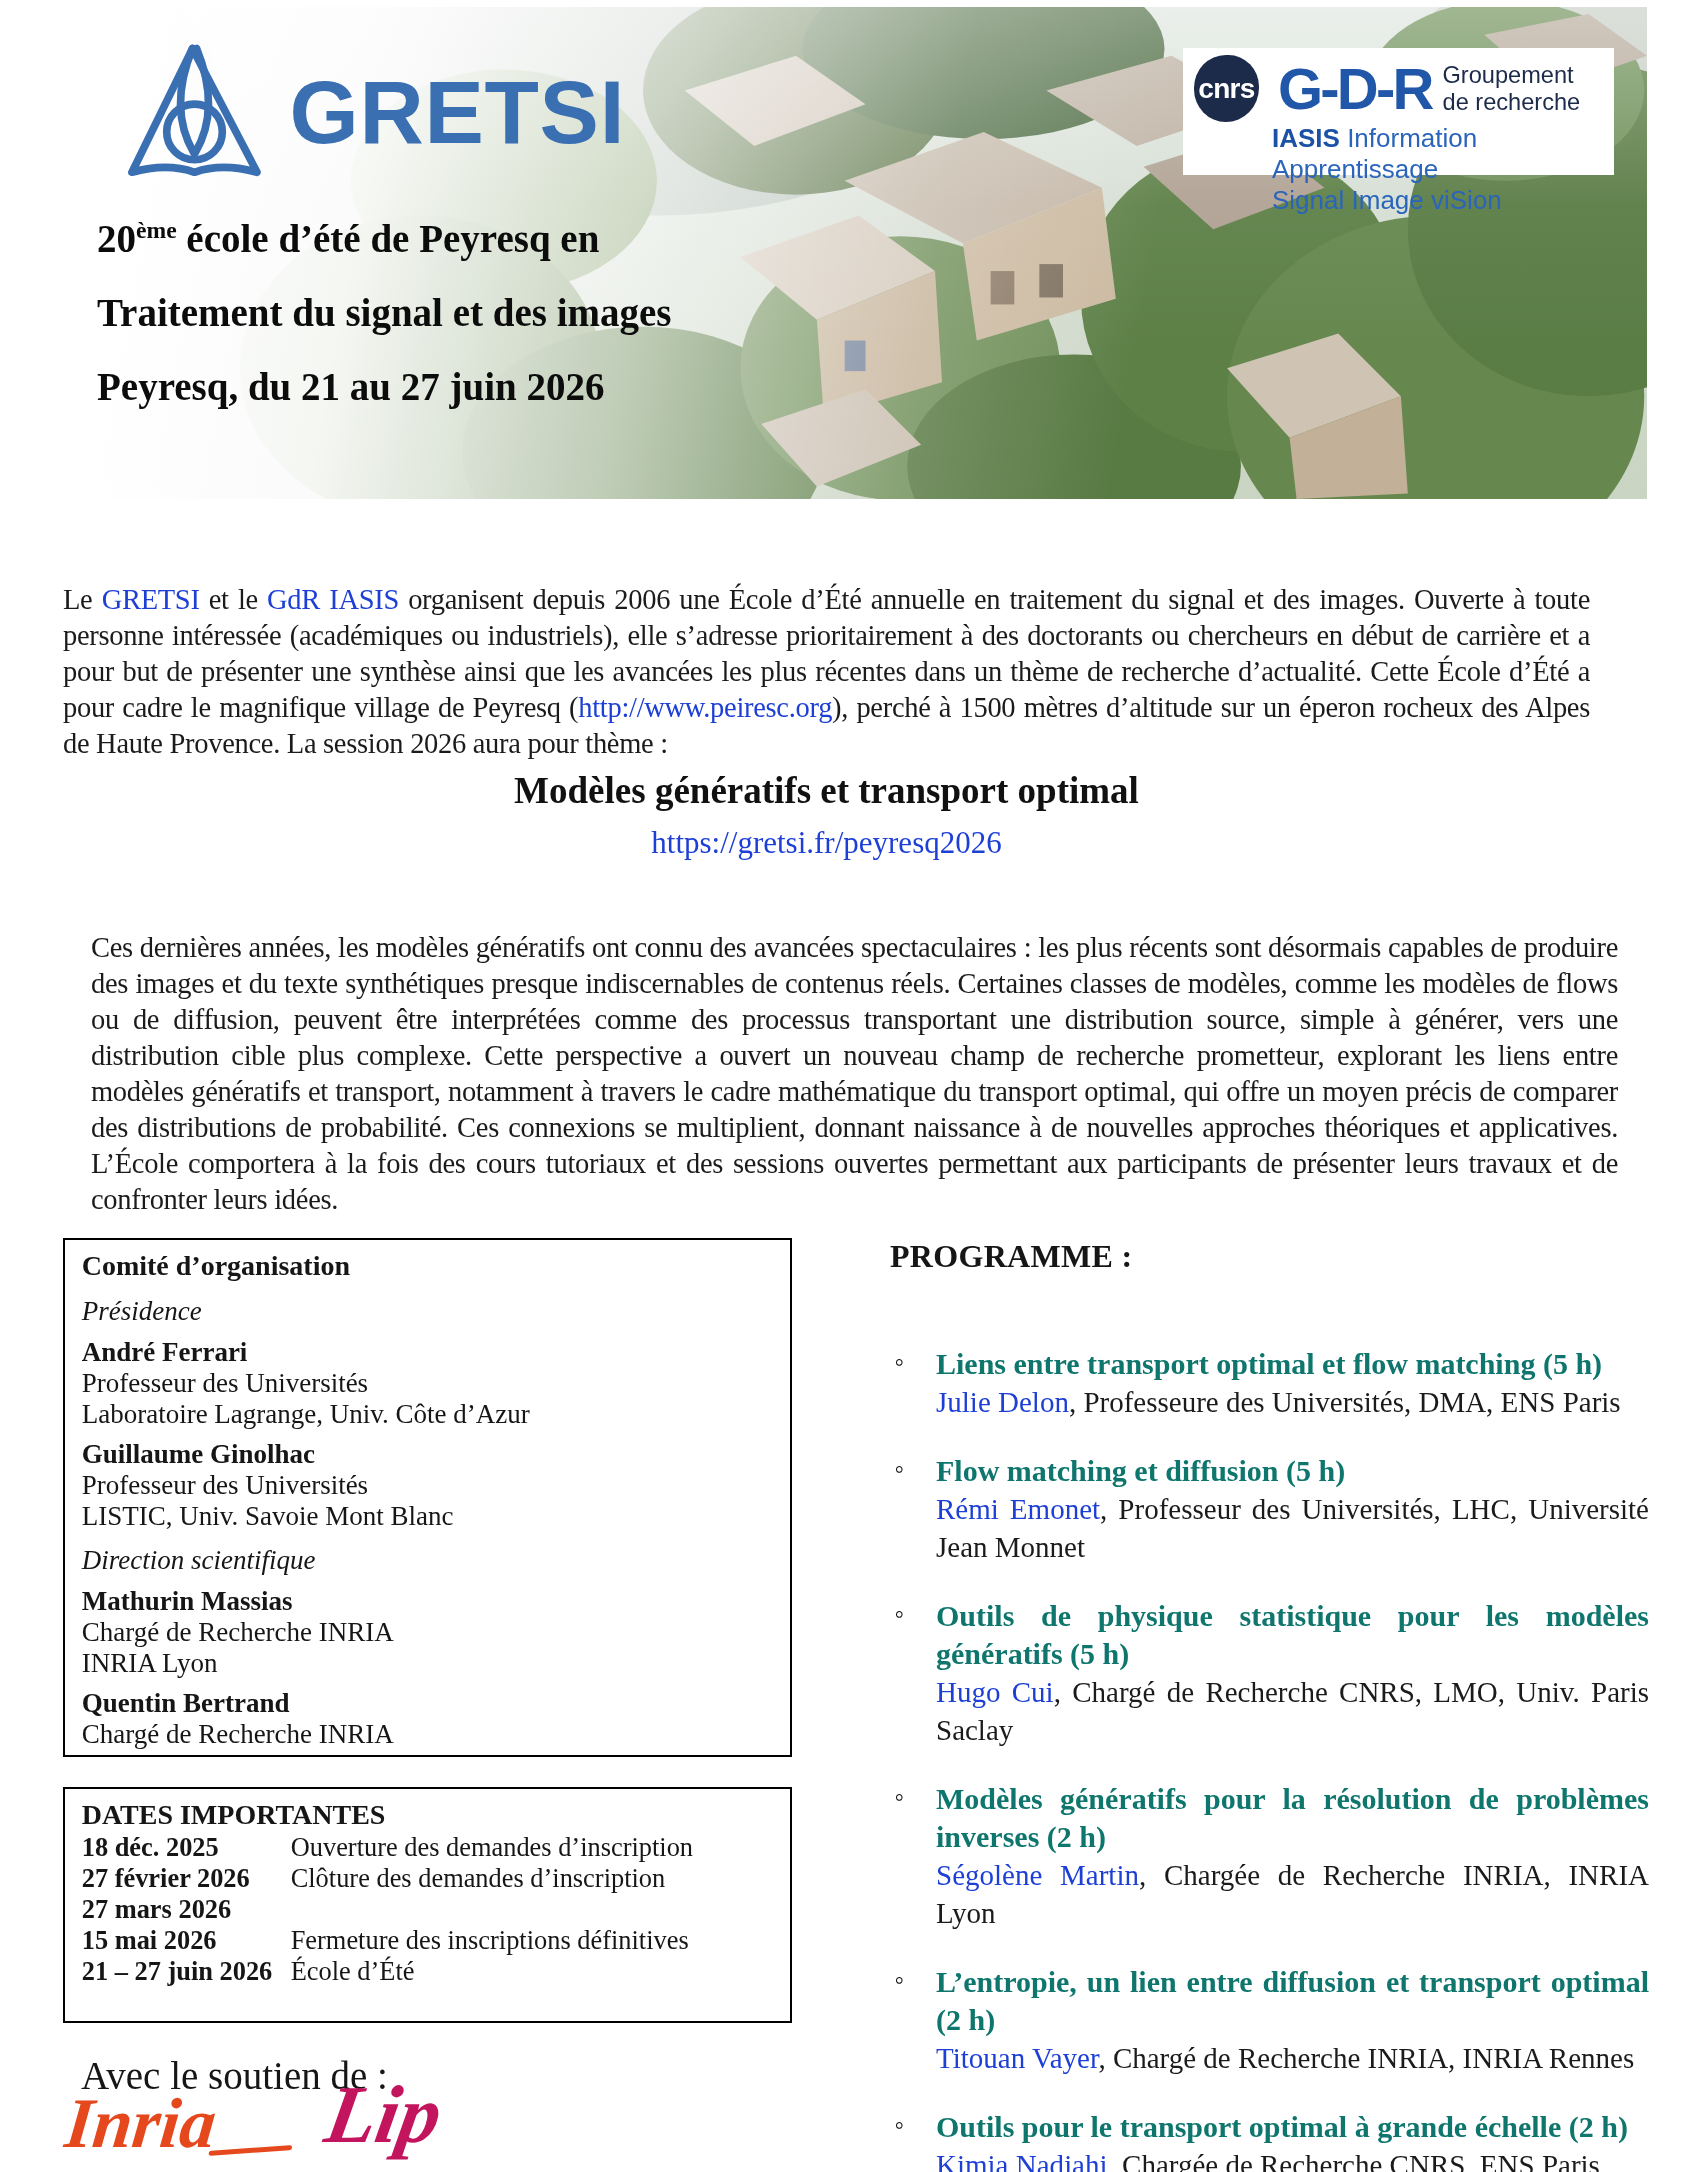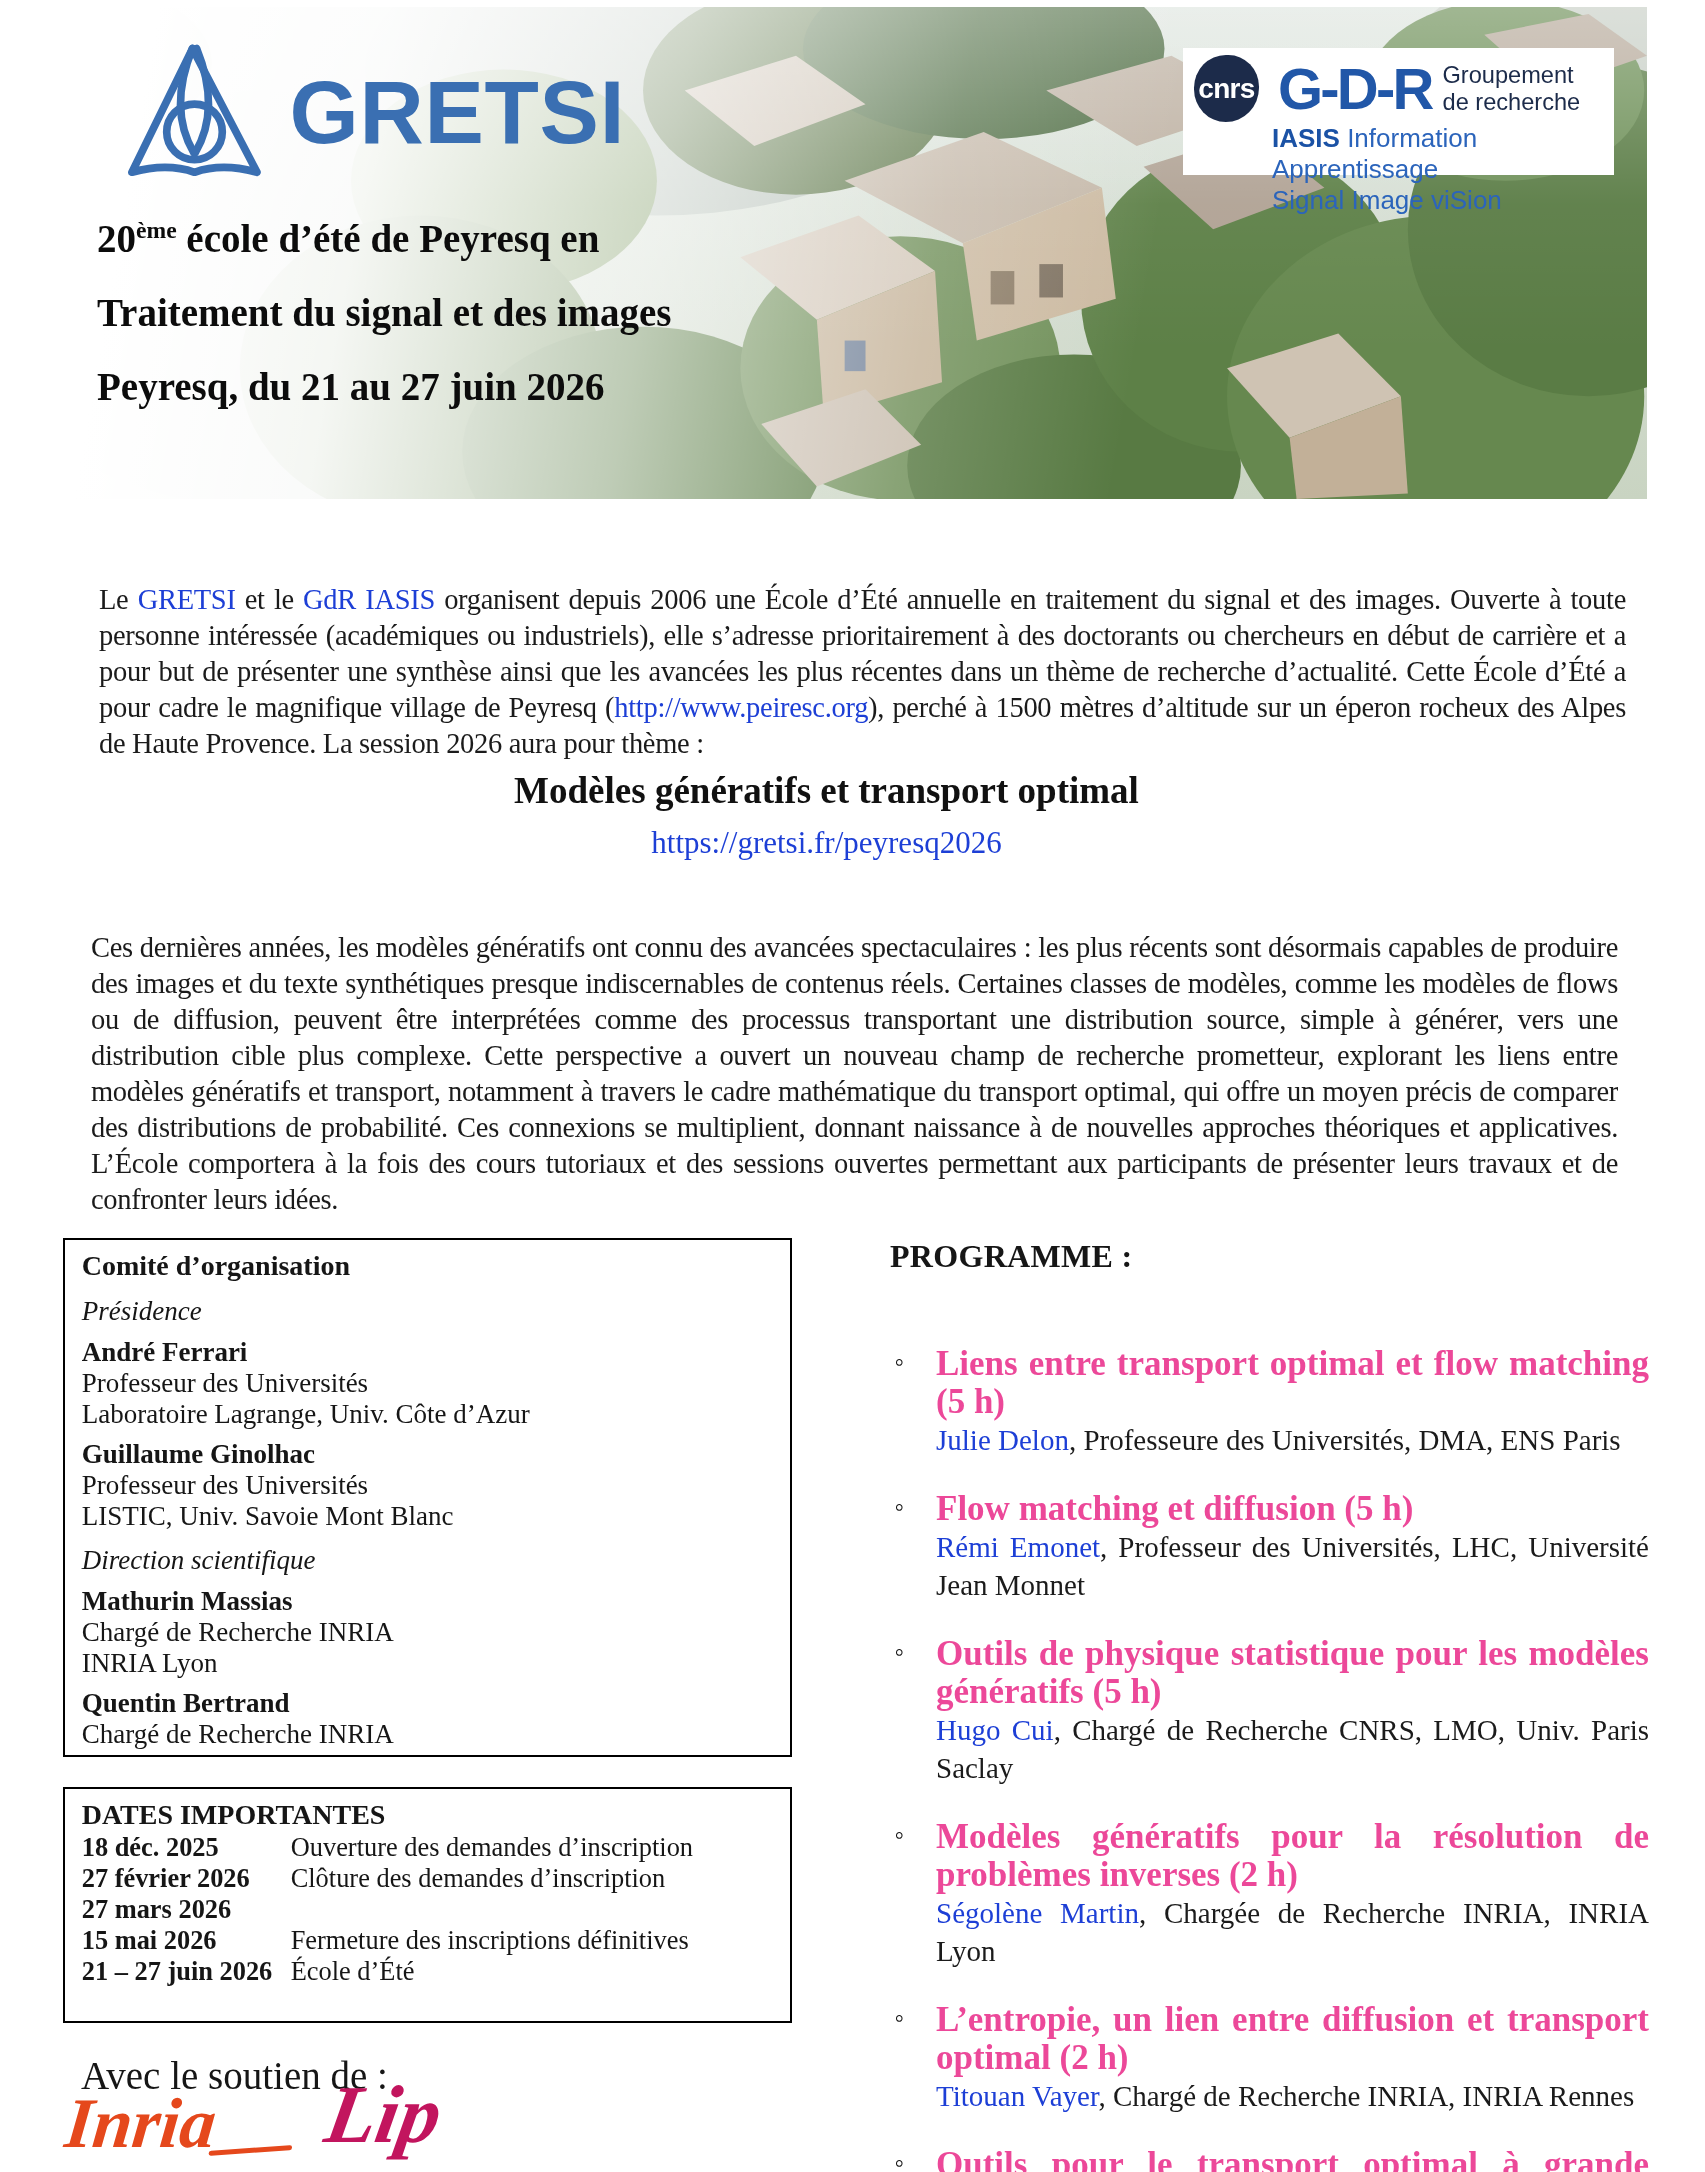--- a/index.html
+++ b/index.html
@@ -30,21 +30,21 @@
     display:flex;align-items:center;justify-content:center;flex:0 0 auto;text-align:center;}
   .cnrs-oval span{color:#ffffff;font-family:"Liberation Sans",sans-serif;font-weight:bold;font-size:28px;letter-spacing:-0.7px;}
   .gdr-word{font-family:"Liberation Sans",sans-serif;font-weight:bold;font-size:58px;color:#2157a8;
     letter-spacing:-2.8px;margin-left:19px;line-height:1;}
   .gdr-group{font-family:"Liberation Sans",sans-serif;font-size:23.6px;color:#1c2b4a;line-height:27px;margin-left:11px;}
   .gdr-iasis{font-family:"Liberation Sans",sans-serif;font-size:26px;color:#2b64bb;line-height:31px;margin-left:78px;margin-top:1.4px;}
   .gdr-iasis b{color:#1b52a5;}
   
   .textblock{position:absolute;left:63px;width:1527px;text-align:justify;
     font-size:28.5px;line-height:36px;letter-spacing:-0.3px;color:#1b1b1b;}
-  .intro{top:553px;margin-left:36px;}
+  .intro{top:553px;}
   .desc{top:901px;margin-left:28px;}
   a.link{color:#1d3fd6;text-decoration:none;cursor:pointer;}
   .theme-title{position:absolute;left:63px;top:769px;width:1527px;text-align:center;
     font-weight:bold;font-size:37px;color:#111;}
   .theme-url{position:absolute;left:63px;top:825px;width:1527px;text-align:center;font-size:31px;}
   
   .box{position:absolute;left:63px;width:729px;border:2.1px solid #000;box-sizing:border-box;
     padding:9.7px 16.7px;overflow:hidden;background:#fff;}
   .committee{top:1238px;height:519px;font-size:27px;line-height:31px;}
   .committee .bhead{font-weight:bold;font-size:28px;margin-bottom:15.3px;}
@@ -62,21 +62,21 @@
   .logo-inria::after{content:"";display:block;width:83px;height:4.9px;background:#e5481c;
     border-radius:2.8px;margin:-11px 0 0 146px;transform:rotate(-4deg);}
   .logo-lip{position:absolute;left:327px;top:2074px;font-style:italic;font-weight:bold;
     font-size:82px;color:#c2155e;transform:skewX(-10deg);line-height:1;}
   
   .programme{position:absolute;left:890px;top:1238px;width:759px;}
   .prog-head{font-weight:bold;font-size:32px;letter-spacing:0.3px;}
   .prog-list{margin-top:70px;}
   .prog-item{position:relative;padding-left:46px;margin-bottom:31px;text-align:justify;}
   .prog-item .bullet{position:absolute;left:4.2px;top:1.4px;font-size:28px;color:#111;}
-  .prog-title{font-weight:bold;font-size:35px;line-height:38px;color:#ec4899;}
+  .prog-title{font-weight:bold;font-size:30px;line-height:38px;color:#0f766e;}
   .prog-speaker{font-size:29px;line-height:38px;color:#1b1b1b;}
 </style>
 </head>
 <body>
 
 <div class="hero">
   <svg class="scene" viewBox="0 0 2284 708" preserveAspectRatio="none" aria-hidden="true">
     <defs>
       <linearGradient id="sky" x1="0" y1="0" x2="0" y2="1">
         <stop offset="0" stop-color="#dfe6e0"></stop>

